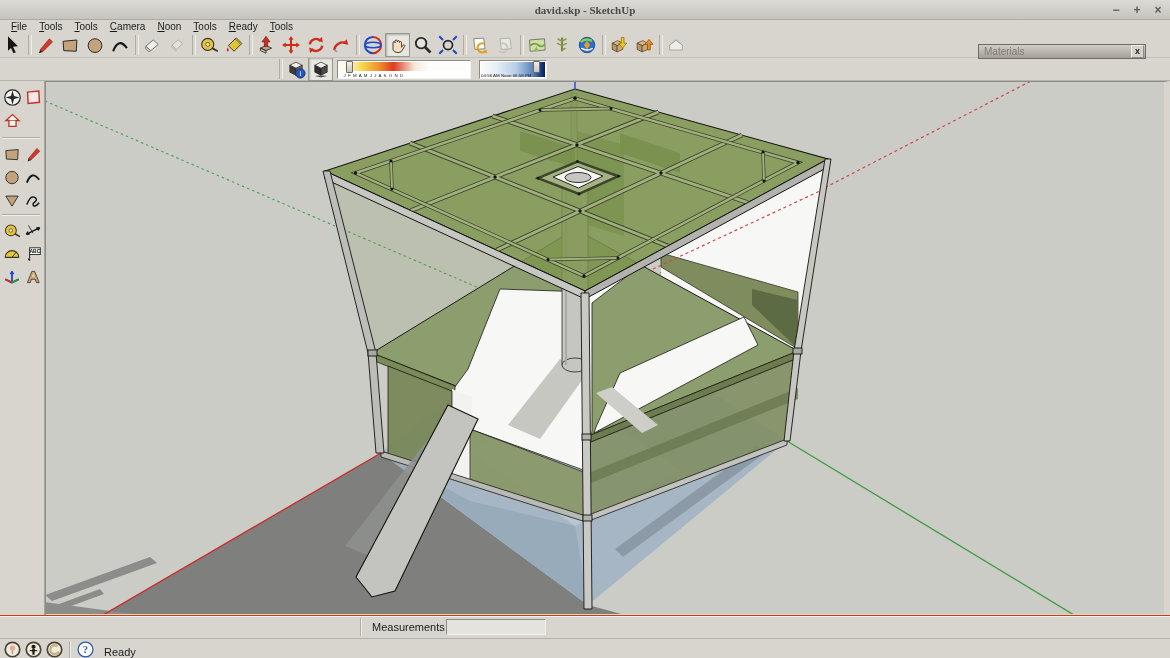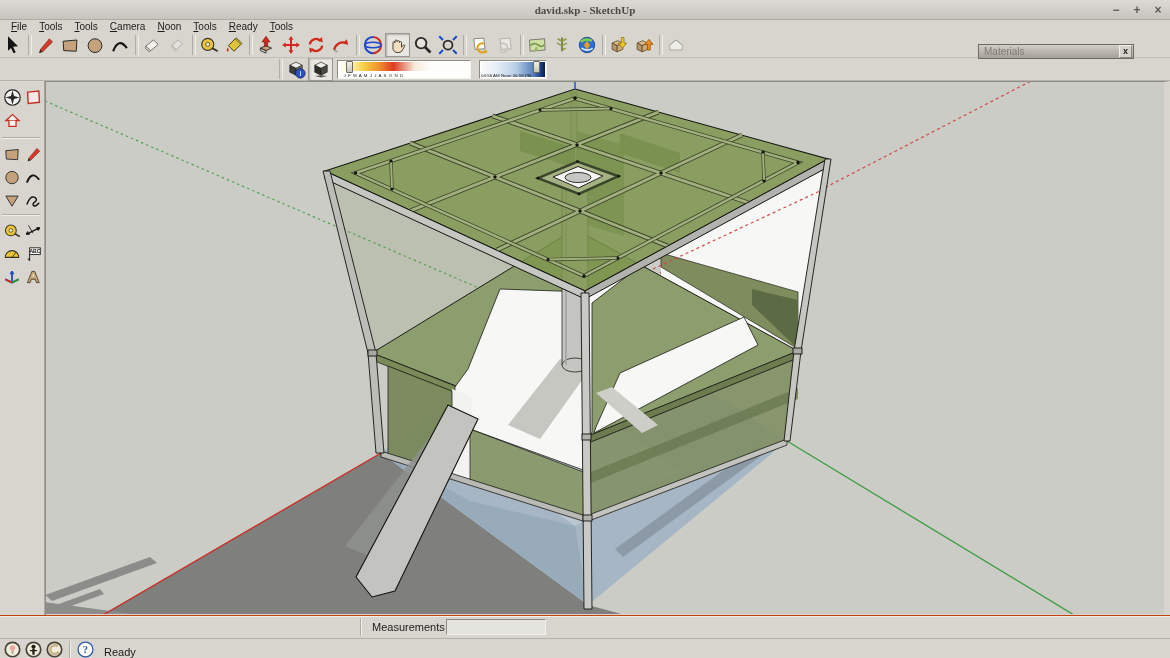--- a/index.html
+++ b/index.html
@@ -23,21 +23,21 @@
 .tb.sel { background:#e9e7e1; border:1px solid #9a978f; box-shadow:inset 1px 1px 2px rgba(0,0,0,.25); }
 .tb svg { width:20px; height:20px; }
 .tsep { width:7px; height:22px; position:relative; }
 .tsep::after { content:""; position:absolute; left:3px; top:1px; width:2px; height:20px; border-left:1px solid #b0ada6; border-right:1px solid #efeeea; }
 .toolbar2 { height:23px; background:#d8d5ce; display:flex; align-items:center; border-bottom:1px solid #b5b2ab; }
 .slider-panel { height:19px; background:#fff; border:1px solid #8f8c85; border-right-color:#f4f3ef; border-bottom-color:#f4f3ef; position:relative; margin-left:4px; }
 .date-grad { position:absolute; inset:1px 1px 7px 1px; background:linear-gradient(90deg,#fdfdfb 0%,#fdf6cf 8%,#f7d44a 18%,#f0962c 30%,#dd3b24 42%,#f5e9d8 58%,#fdfdfb 70%,#fdfdfb 100%); }
 .time-grad { position:absolute; inset:1px; background:linear-gradient(90deg,#fbfbfa 0%,#e5edf6 25%,#b7cde6 55%,#5e87c0 80%,#1d3f86 93%,#0a1c50 100%); }
 .tick-labels { position:absolute; left:0; right:0; bottom:0px; font-size:8px; transform:scale(.55); transform-origin:left bottom; white-space:nowrap; color:#222; letter-spacing:1px; }
 .thumb { position:absolute; top:0px; width:7px; height:12px; background:linear-gradient(#efefeb,#c8c5be); border:1px solid #6f6c66; border-radius:1px; }
-.mat-palette { position:absolute; left:978px; top:11px; width:156px; height:15px; background:linear-gradient(#d0cdc7,#a5a199); border:1px solid #6e6b64; display:flex; align-items:center; }
+.mat-palette { position:absolute; left:978px; top:11px; width:168px; height:15px; background:linear-gradient(#d0cdc7,#a5a199); border:1px solid #6e6b64; display:flex; align-items:center; }
 .mat-palette .mat-title { flex:1; color:#807d75; font-size:10px; padding-left:5px; }
 .mat-palette .mat-x { width:13px; height:13px; margin-right:1px; background:#d5d2cb; border:1px solid #8f8c85; border-top-color:#f1f0ec; border-left-color:#f1f0ec; font-size:9px; line-height:11px; text-align:center; color:#222; font-weight:bold; }
 
 
 .main { display:flex; height:534px; }
 .sidebar { width:45px; background:#d8d5ce; position:relative; border-right:1px solid #a8a59e; }
 .sb { position:absolute; width:20px; height:21px; display:flex; align-items:center; justify-content:center; }
 .sgroove { position:absolute; left:2px; right:4px; height:2px; border-top:1px solid #b0ada6; border-bottom:1px solid #efeeea; }
 .viewport { flex:1; position:relative; border-top:1px solid #8f8c85; border-left:1px solid #8f8c85; border-right:6px solid #d8d5ce; }
 .viewport svg { display:block; }

